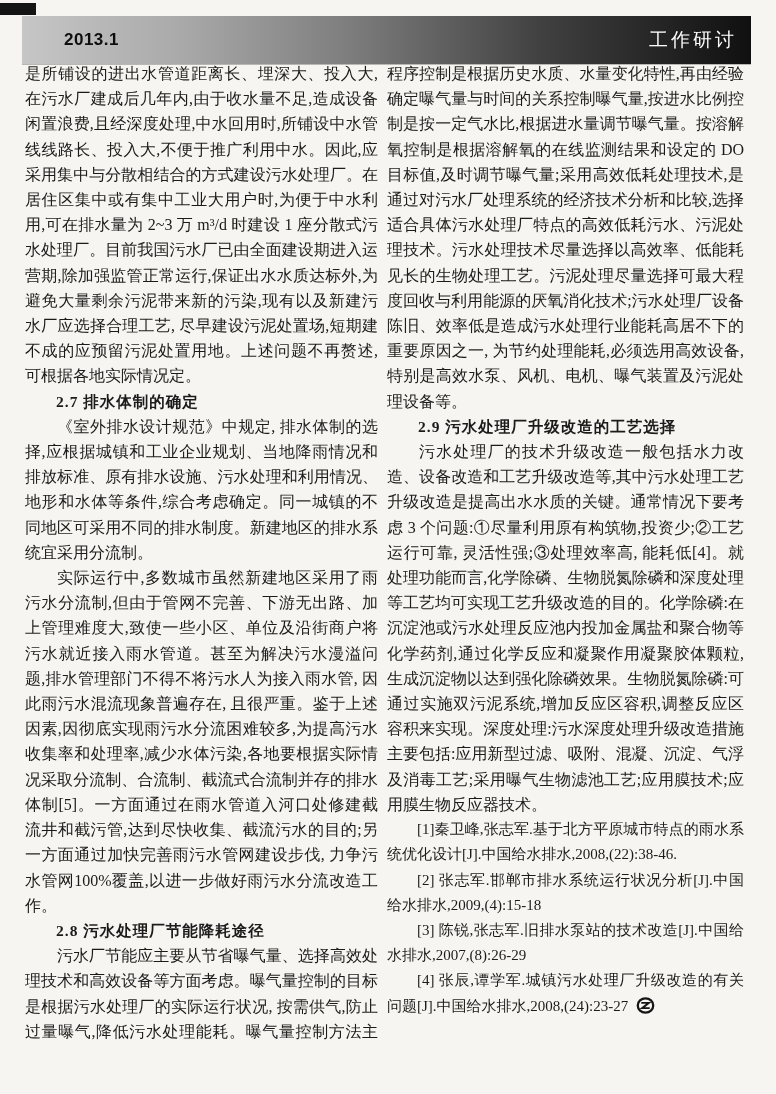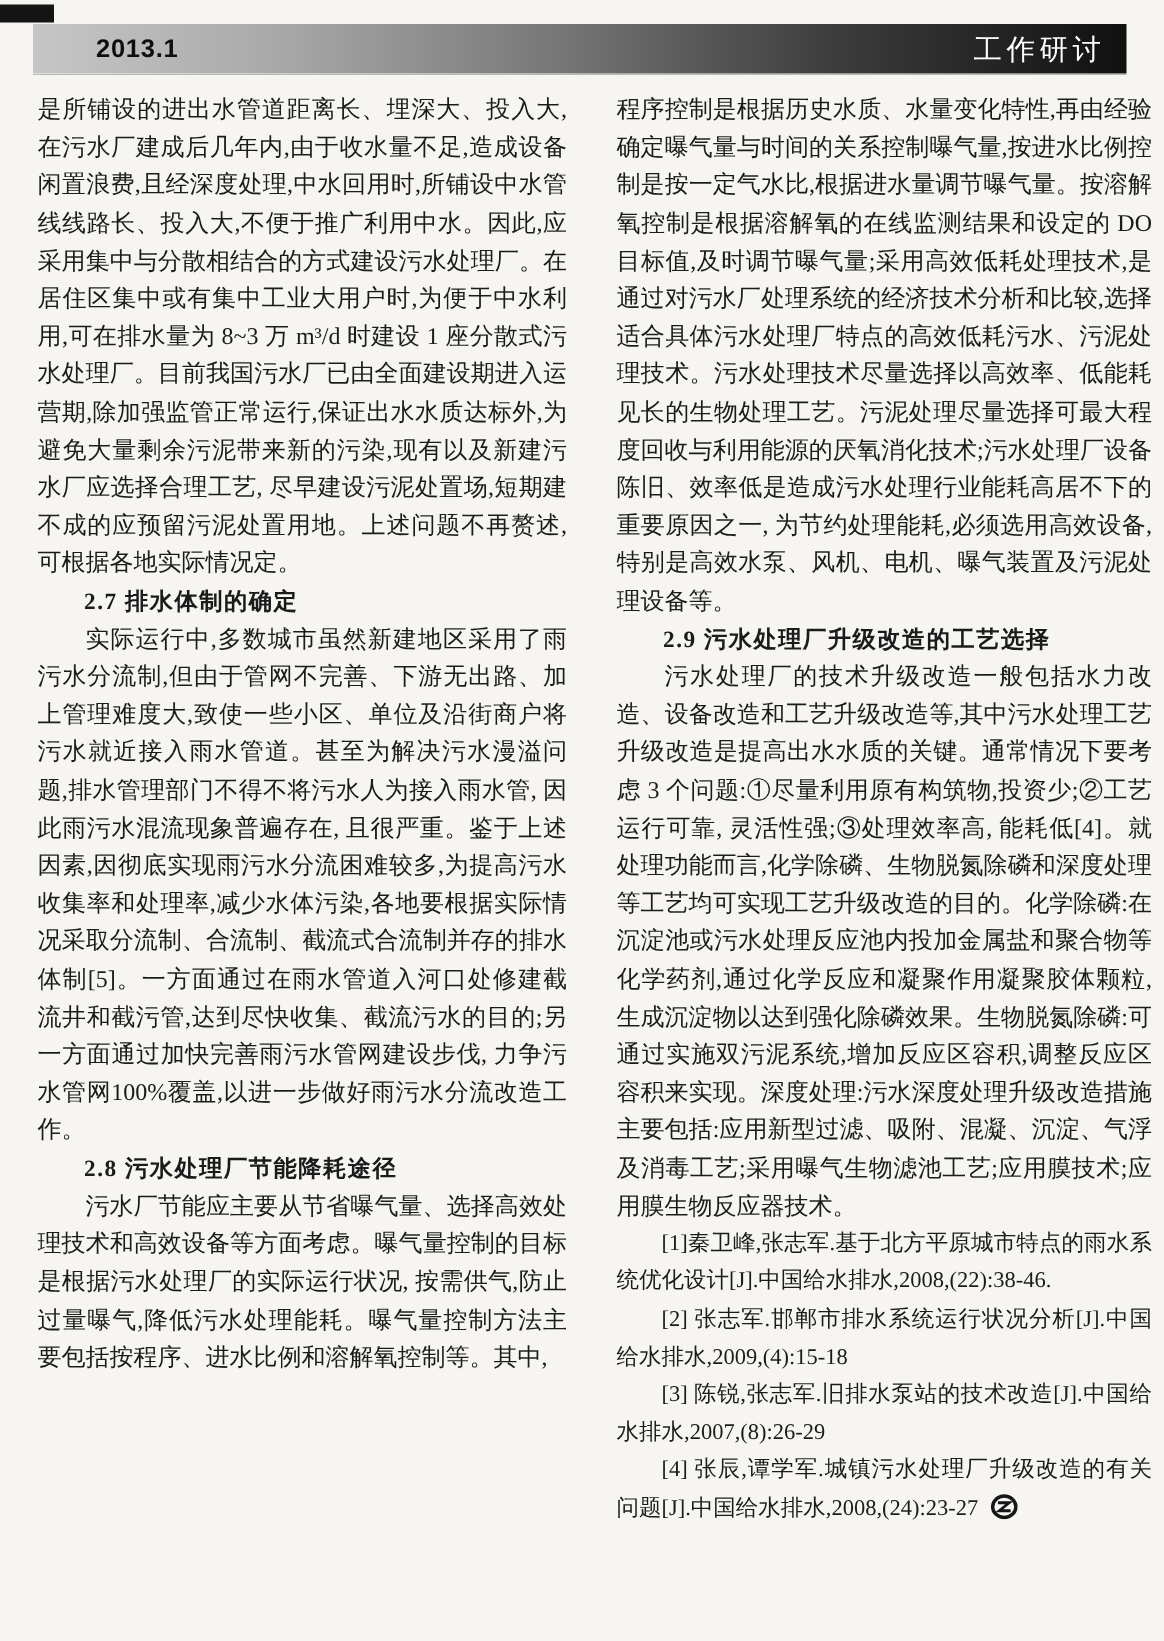--- a/index.html
+++ b/index.html
@@ -6,39 +6,39 @@
   body{
     width:776px;height:1094px;position:relative;overflow:hidden;
     background:#f6f5f1;
     font-family:"Liberation Serif","DejaVu Serif",serif;
     color:#1b1b1b;
   }
   
   .corner-mark{position:absolute;left:0;top:3px;width:36px;height:12px;background:#141414;}
   
   .banner{
-    position:absolute;left:22px;top:16px;width:729px;height:33px;
+    position:absolute;left:22px;top:16px;width:729px;height:48px;
     background:linear-gradient(to right,#c6c6c6 0%,#a9a9a9 22%,#7d7d7d 45%,#3f3f3f 72%,#101010 100%);
     display:flex;align-items:center;justify-content:space-between;
     box-shadow:0 1px 0 rgba(0,0,0,.25);
   }
   .banner .issue{
     margin-left:42px;font-family:"Liberation Sans","DejaVu Sans",sans-serif;
     font-size:17px;font-weight:bold;color:#0e0e0e;letter-spacing:.5px;
   }
   .banner .section{
     margin-right:14px;font-size:19px;font-weight:normal;color:#fdfdfd;letter-spacing:3px;
   }
   
   .column{
     position:absolute;top:61px;height:985px;overflow:hidden;
     font-size:16px;line-height:25.2px;text-align:justify;text-justify:inter-ideograph;
   }
   .col-left{left:25px;width:353px;}
-  .col-right{left:411px;width:357px;}
+  .col-right{left:387px;width:357px;}
   .column p{margin:0;padding:0;}
   p.body-par{text-indent:0;}
   p.body-par.indent{text-indent:2em;}
   p.sec-heading{
     text-indent:2em;font-size:15.5px;font-weight:bold;letter-spacing:1px;
     font-family:"Liberation Serif","DejaVu Serif",serif;
   }
   p.reference{font-size:15px;line-height:25.2px;text-indent:2em;}
   .end-mark{
     display:inline-block;vertical-align:-3px;margin-left:8px;width:19px;height:17px;
@@ -65,22 +65,23 @@
 <body>
 
 <div class="corner-mark"></div>
 
 <div class="banner">
   <span class="issue">2013.1</span>
   <span class="section">工作研讨</span>
 </div>
 
 <div class="column col-left">
-  <p class="body-par">是所铺设的进出水管道距离长、埋深大、投入大,在污水厂建成后几年内,由于收水量不足,造成设备闲置浪费,且经深度处理,中水回用时,所铺设中水管线线路长、投入大,不便于推广利用中水。因此,应采用集中与分散相结合的方式建设污水处理厂。在居住区集中或有集中工业大用户时,为便于中水利用,可在排水量为 8~3 万 m³/d 时建设 1 座分散式污水处理厂。目前我国污水厂已由全面建设期进入运营期,除加强监管正常运行,保证出水水质达标外,为避免大量剩余污泥带来新的污染,现有以及新建污水厂应选择合理工艺, 尽早建设污泥处置场,短期建不成的应预留污泥处置用地。上述问题不再赘述,可根据各地实际情况定。</p>
+  <p class="body-par">是所铺设的进出水管道距离长、埋深大、投入大,在污水厂建成后几年内,由于收水量不足,造成设备闲置浪费,且经深度处理,中水回用时,所铺设中水管线线路长、投入大,不便于推广利用中水。因此,应采用集中与分散相结合的方式建设污水处理厂。在居住区集中或有集中工业大用户时,为便于中水利用,可在排水量为 2~3 万 m³/d 时建设 1 座分散式污水处理厂。目前我国污水厂已由全面建设期进入运营期,除加强监管正常运行,保证出水水质达标外,为避免大量剩余污泥带来新的污染,现有以及新建污水厂应选择合理工艺, 尽早建设污泥处置场,短期建不成的应预留污泥处置用地。上述问题不再赘述,可根据各地实际情况定。</p>
   <p class="sec-heading">2.7 排水体制的确定</p>
+  <p class="body-par indent">《室外排水设计规范》中规定, 排水体制的选择,应根据城镇和工业企业规划、当地降雨情况和排放标准、原有排水设施、污水处理和利用情况、地形和水体等条件,综合考虑确定。同一城镇的不同地区可采用不同的排水制度。新建地区的排水系统宜采用分流制。</p>
   <p class="body-par indent">实际运行中,多数城市虽然新建地区采用了雨污水分流制,但由于管网不完善、下游无出路、加上管理难度大,致使一些小区、单位及沿街商户将污水就近接入雨水管道。甚至为解决污水漫溢问题,排水管理部门不得不将污水人为接入雨水管, 因此雨污水混流现象普遍存在, 且很严重。鉴于上述因素,因彻底实现雨污水分流困难较多,为提高污水收集率和处理率,减少水体污染,各地要根据实际情况采取分流制、合流制、截流式合流制并存的排水体制[5]。一方面通过在雨水管道入河口处修建截流井和截污管,达到尽快收集、截流污水的目的;另一方面通过加快完善雨污水管网建设步伐, 力争污水管网100%覆盖,以进一步做好雨污水分流改造工作。</p>
   <p class="sec-heading">2.8 污水处理厂节能降耗途径</p>
   <p class="body-par indent">污水厂节能应主要从节省曝气量、选择高效处理技术和高效设备等方面考虑。曝气量控制的目标是根据污水处理厂的实际运行状况, 按需供气,防止过量曝气,降低污水处理能耗。曝气量控制方法主要包括按程序、进水比例和溶解氧控制等。其中,</p>
 </div>
 
 <div class="column col-right">
   <p class="body-par">程序控制是根据历史水质、水量变化特性,再由经验确定曝气量与时间的关系控制曝气量,按进水比例控制是按一定气水比,根据进水量调节曝气量。按溶解氧控制是根据溶解氧的在线监测结果和设定的 DO 目标值,及时调节曝气量;采用高效低耗处理技术,是通过对污水厂处理系统的经济技术分析和比较,选择适合具体污水处理厂特点的高效低耗污水、污泥处理技术。污水处理技术尽量选择以高效率、低能耗见长的生物处理工艺。污泥处理尽量选择可最大程度回收与利用能源的厌氧消化技术;污水处理厂设备陈旧、效率低是造成污水处理行业能耗高居不下的重要原因之一, 为节约处理能耗,必须选用高效设备,特别是高效水泵、风机、电机、曝气装置及污泥处理设备等。</p>
   <p class="sec-heading">2.9 污水处理厂升级改造的工艺选择</p>
   <p class="body-par indent">污水处理厂的技术升级改造一般包括水力改造、设备改造和工艺升级改造等,其中污水处理工艺升级改造是提高出水水质的关键。通常情况下要考虑 3 个问题:①尽量利用原有构筑物,投资少;②工艺运行可靠, 灵活性强;③处理效率高, 能耗低[4]。就处理功能而言,化学除磷、生物脱氮除磷和深度处理等工艺均可实现工艺升级改造的目的。化学除磷:在沉淀池或污水处理反应池内投加金属盐和聚合物等化学药剂,通过化学反应和凝聚作用凝聚胶体颗粒,生成沉淀物以达到强化除磷效果。生物脱氮除磷:可通过实施双污泥系统,增加反应区容积,调整反应区容积来实现。深度处理:污水深度处理升级改造措施主要包括:应用新型过滤、吸附、混凝、沉淀、气浮及消毒工艺;采用曝气生物滤池工艺;应用膜技术;应用膜生物反应器技术。</p>
   <p class="reference">[1]秦卫峰,张志军.基于北方平原城市特点的雨水系统优化设计[J].中国给水排水,2008,(22):38-46.</p>

